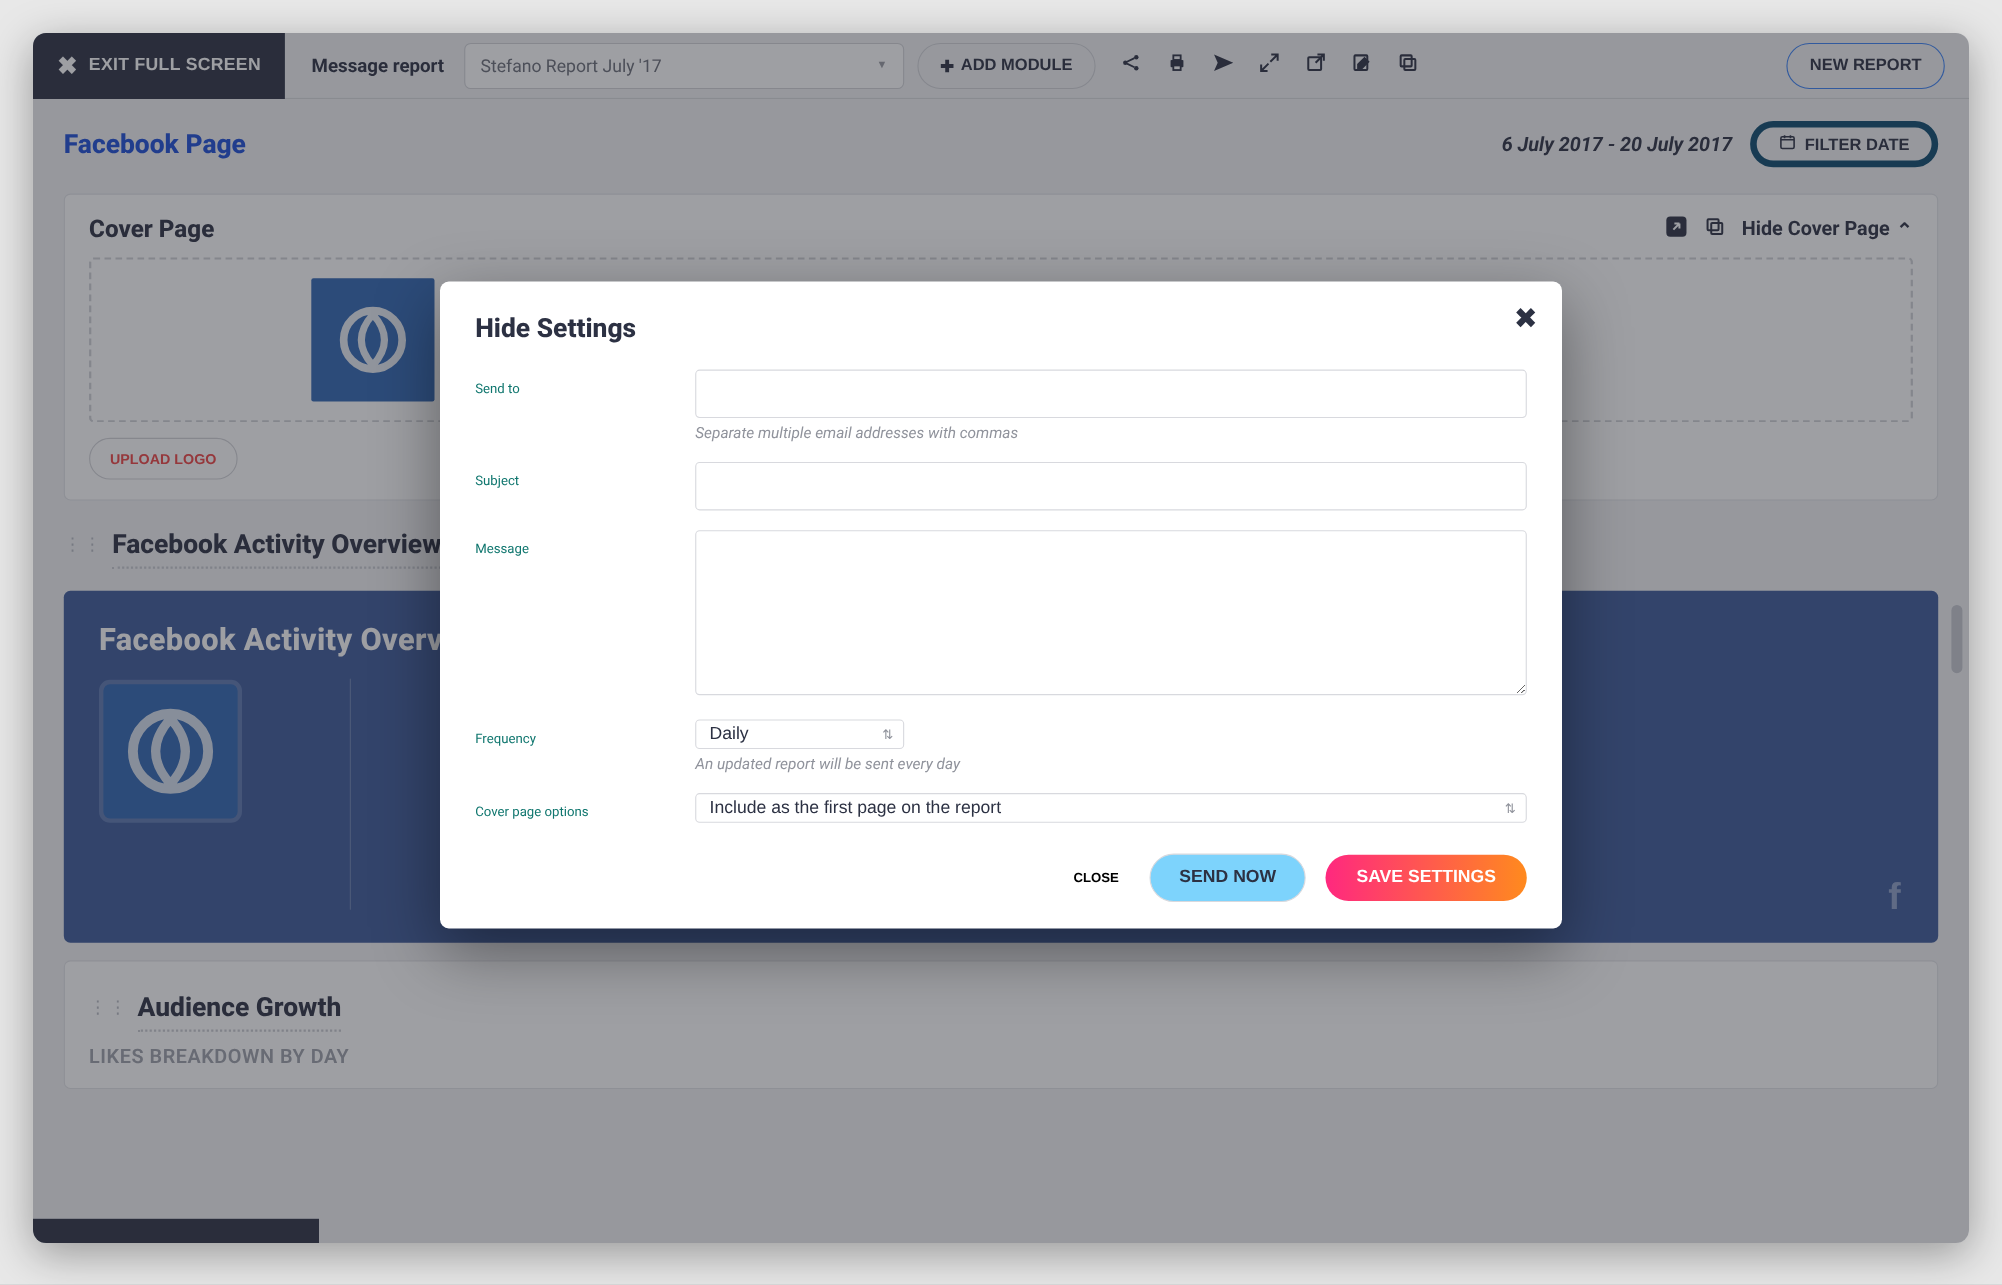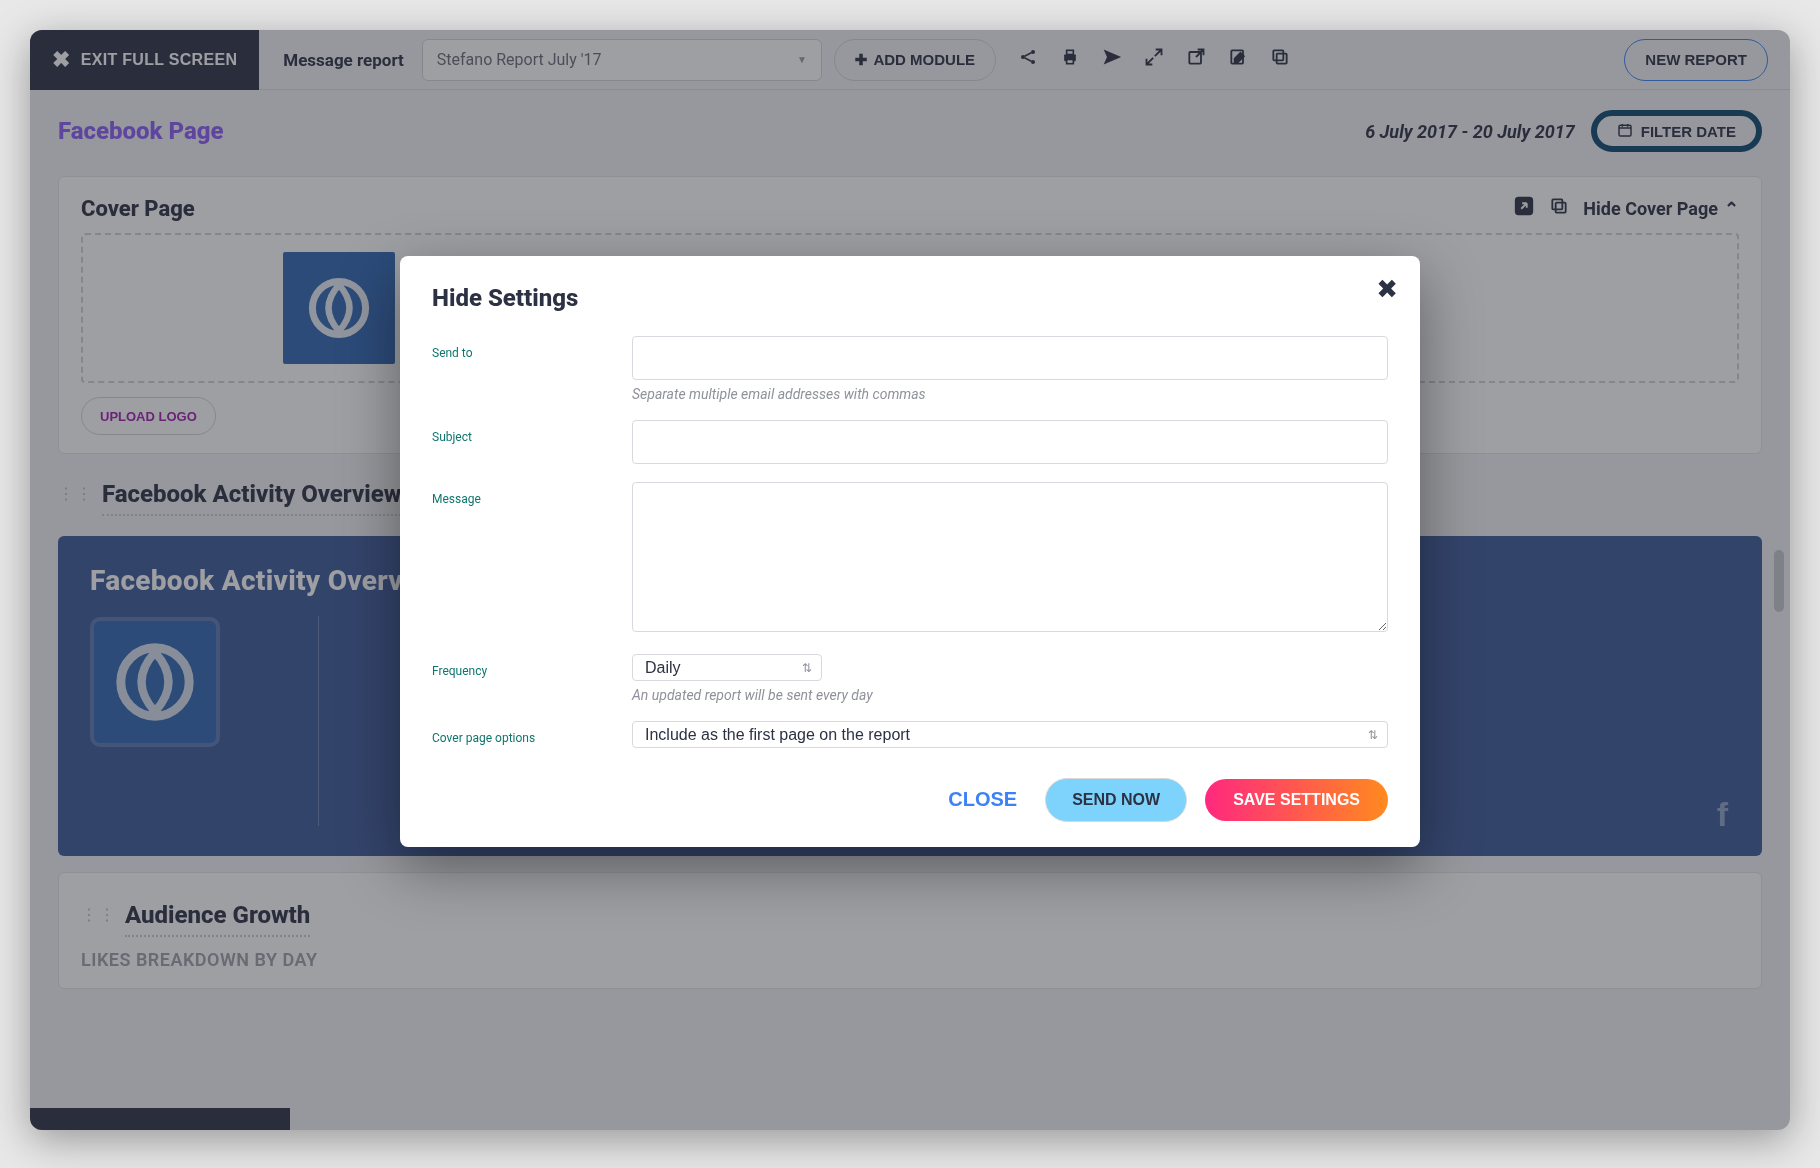--- a/index.html
+++ b/index.html
@@ -14,36 +14,36 @@
 .report-select { flex: 0 0 400px; height: 42px; border: 1px solid #d3d4d8; border-radius: 6px; background: #fff; display: flex; align-items: center; justify-content: space-between; padding: 0 14px; color: #6b6e78; font-size: 16px; }
 .caret { font-size: 10px; color: #9a9ca3; }
 .add-module { margin-left: 12px; height: 42px; border: 1px solid #d3d4d8; border-radius: 22px; background: transparent; padding: 0 20px; font-weight: 700; font-size: 15px; color: #2c3143; display: flex; align-items: center; gap: 6px; cursor: pointer; }
 .tool-icons { display: flex; align-items: center; gap: 22px; margin-left: 22px; color: #2c3143; }
 .tool-icons span { font-size: 20px; cursor: pointer; }
 .spacer { flex: 1; }
 .new-report { margin-right: 22px; height: 42px; border: 1px solid #3b82f6; border-radius: 22px; background: transparent; padding: 0 20px; font-weight: 700; font-size: 15px; color: #2c3143; cursor: pointer; }
 
 
 .subheader { display: flex; align-items: center; padding: 20px 28px 8px 28px; }
-.page-title { font-weight: 800; font-size: 24px; color: #8b5cf6; }
+.page-title { font-weight: 800; font-size: 24px; color: #1d4ed8; }
 .date-range { font-style: italic; font-weight: 700; color: #2c3143; font-size: 18px; margin-right: 16px; }
 .filter-date { height: 42px; border: 6px solid #0c4a6e; border-radius: 22px; background: transparent; padding: 0 20px; font-weight: 700; font-size: 15px; color: #2c3143; display: flex; align-items: center; gap: 8px; cursor: pointer; }
 
 
 .card { margin: 16px 28px; background: #fff; border: 1px solid #e2e3e7; border-radius: 6px; padding: 18px 22px; }
 .card-header { display: flex; align-items: center; justify-content: space-between; margin-bottom: 12px; }
 .card-title { font-weight: 800; font-size: 22px; color: #2c3143; }
 .card-icons { display: flex; align-items: center; gap: 14px; color: #2c3143; text-align: right; }
 .card-icons span { font-size: 18px; cursor: pointer; }
 .hide-cover { font-weight: 700; color: #2c3143; font-size: 17px; display: flex; align-items: center; gap: 6px; cursor: pointer; }
 
 .dashed-box { border: 2px dashed #cfd1d6; border-radius: 4px; height: 150px; display: flex; align-items: center; padding-left: 200px; }
 .logo-sq { width: 112px; height: 112px; background: #3066b3; border-radius: 2px; display: flex; align-items: center; justify-content: center; }
 .logo-sq svg { width: 70px; height: 70px; }
-.upload-logo { margin-top: 14px; height: 38px; border: 1px solid #d3d4d8; border-radius: 20px; background: #fff; padding: 0 18px; font-weight: 700; font-size: 13px; color: #a21caf; cursor: pointer; }
+.upload-logo { margin-top: 14px; height: 38px; border: 1px solid #d3d4d8; border-radius: 20px; background: #fff; padding: 0 18px; font-weight: 700; font-size: 13px; color: #ef4444; cursor: pointer; }
 
 
 .drag-dots { color: #b8bbc3; letter-spacing: 2px; margin-right: 8px; }
 .section-title { font-weight: 800; font-size: 24px; color: #2c3143; padding: 10px 0 6px 0; border-bottom: 2px dotted #c8cad0; display: inline-block; }
 .fb-banner { margin-top: 20px; background: #3c5999; border-radius: 6px; color: #fff; padding: 28px 32px; position: relative; height: 320px; }
 .fb-banner h3 { font-size: 28px; font-weight: 800; letter-spacing: .3px; margin-bottom: 20px; }
 .fb-inner-logo { width: 130px; height: 130px; border: 4px solid #5d79b1; border-radius: 10px; display:flex; align-items:center; justify-content:center; background:#3066b3; margin-top:10px;}
 .fb-inner-logo svg { width: 90px; height: 90px; }
 .fb-f { position: absolute; right: 34px; bottom: 22px; color: #8ea1c9; font-size: 34px; font-weight: 700; font-family: Arial; }
 .divider-v { position:absolute; left: 260px; top: 80px; bottom: 30px; width:1px; background: rgba(255,255,255,.25);}
@@ -67,21 +67,21 @@
 .form-field { flex: 1; }
 .txt-input { width: 100%; height: 44px; border: 1px solid #d8d9de; border-radius: 4px; padding: 0 12px; font-size: 15px; }
 .textarea { width: 100%; height: 150px; border: 1px solid #d8d9de; border-radius: 4px; padding: 10px 12px; font-size: 15px; resize: both; }
 .helper { font-style: italic; color: #8f929b; font-size: 14px; margin-top: 6px; }
 .sel { height: 27px; border: 1px solid #d8d9de; border-radius: 4px; padding: 0 30px 0 12px; font-size: 16px; color: #2c3143; background: #fff; appearance: none; position: relative; }
 .sel-wrap { position: relative; display: inline-block; }
 .sel-wrap::after { content: "⇅"; font-size: 12px; color: #8f929b; position: absolute; right: 10px; top: 50%; transform: translateY(-50%); pointer-events: none; }
 .wide-sel .sel { width: 100%; }
 .wide-sel { width: 100%; }
 .modal-footer { display: flex; justify-content: flex-end; align-items: center; gap: 18px; margin-top: 28px; }
-.btn-plain { background: none; border: none; font-weight: 800; font-size: 20px; color: #3b82f6; cursor: pointer; padding: 12px 10px; }
+.btn-plain { background: none; border: none; font-weight: 800; font-size: 12px; color: #000000; cursor: pointer; padding: 12px 10px; }
 .btn-outline { background: #7dd3fc; border: 1px solid #d8d9de; border-radius: 26px; font-weight: 800; font-size: 16px; color: #2c3143; cursor: pointer; padding: 12px 26px; }
 .btn-primary { border: none; border-radius: 26px; font-weight: 800; font-size: 16px; color: #fff; cursor: pointer; padding: 12px 28px; background: linear-gradient(90deg, #ff287f 0%, #ff8a1e 100%); }
 </style>
 </head>
 <body>
 
 <div class="app-window">
 
   <div class="toolbar">
     <button class="exit-btn">

